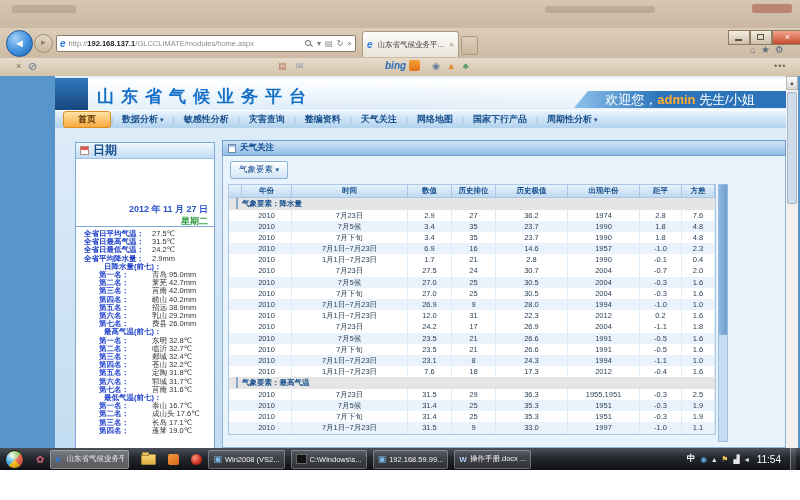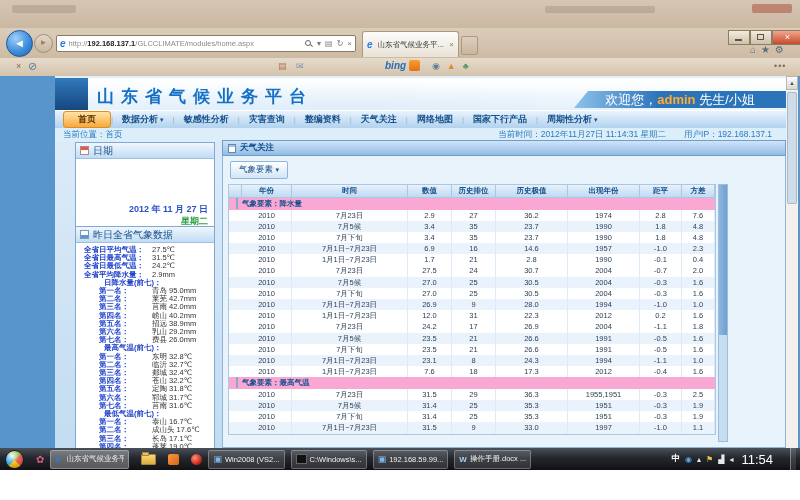--- a/index.html
+++ b/index.html
@@ -70,21 +70,21 @@
   #inforow{position:absolute;left:0;top:52px;width:731px;height:14px;background:#ddeefb;
     display:flex;align-items:center;font-size:8.5px;color:#2a7abf;box-sizing:border-box;padding:0 14px 0 8px;}
   #inforow .spacer{flex:1;}
   #inforow .ip{margin-left:18px;}
 
   
   #sidebar{position:absolute;left:20px;top:66px;width:140px;height:306px;}
   .spanel{border:1px solid #7fa9d4;background:#fff;}
   .spanel-h{height:15px;background:linear-gradient(180deg,#f0f7fe,#c2dcf4);border-bottom:1px solid #9dbfe2;
     display:flex;align-items:center;gap:4px;padding-left:4px;}
-  .spanel-h .ttl{font-size:10px;font-weight:normal;color:#17508c;}
+  .spanel-h .ttl{font-size:12px;font-weight:bold;color:#17508c;}
   .cal{width:9px;height:9px;background:#fff;border:1px solid #b08a80;position:relative;box-sizing:border-box;}
   .cal::before{content:"";position:absolute;top:0;left:0;right:0;height:3px;background:#e05b4b;}
   .chi{width:9px;height:9px;border:1px solid #8098b8;background:linear-gradient(0deg,#5b96d6 40%,#fff 40%);box-sizing:border-box;}
   #datepanel{position:absolute;left:0;top:0;width:138px;}
   #datebody{padding:4px 6px 5px 0;text-align:right;}
   #datebody div{font-size:9px;line-height:12px;white-space:nowrap;}
   .d-blue{color:#2a52c8;font-weight:bold;margin-top:40px;}
   .d-green{color:#2f9e44;font-weight:bold;}
   #wxpanel{position:absolute;left:0;top:84px;width:138px;height:222px;overflow:hidden;}
   #wxbody{padding:3px 2px 0 2px;}
@@ -103,21 +103,21 @@
   .pgi{width:8px;height:9px;background:#fff;border:1px solid #6a86a8;box-shadow:inset 0 2px 0 #9cc4e8;box-sizing:border-box;}
   #mp-body{position:absolute;left:0;top:16px;width:564px;height:292px;background:#e9f3fb;
     border:1px solid #8fb4da;border-top:none;box-sizing:border-box;overflow:hidden;}
   #elem-btn{position:absolute;left:7px;top:5px;height:16px;padding:0 8px;
     background:linear-gradient(180deg,#ffffff,#d2e5f6);border:1px solid #8fb4da;border-radius:2px;
     font-size:8.5px;color:#17508c;line-height:15px;}
   #tablewrap{position:absolute;left:5px;top:28px;width:488px;background:#fff;border:1px solid #aac8e6;box-sizing:border-box;}
   .trow{display:grid;grid-template-columns:13px 50px 116px 44px 44px 72px 72px 42px 33px;height:11.2px;}
   .trow.head{height:13px;background:linear-gradient(180deg,#e7f2fc,#bdd8f0);}
   .trow.head .c{font-weight:bold;color:#17508c;border-right:1px solid #a9c6e4;border-bottom:1px solid #a9c6e4;}
-  .trow.group{height:11.5px;background:#f9a8d4;}
+  .trow.group{height:11.5px;background:#e5e5e5;}
   .trow.group .gtitle{grid-column:2 / 10;font-size:7.5px;font-weight:bold;color:#17508c;line-height:11.5px;white-space:nowrap;}
   .trow.data.alt{background:#eaf3fb;}
   .c{font-size:7.5px;color:#2a3f55;text-align:center;line-height:11.2px;border-right:1px solid #dcebf8;overflow:hidden;white-space:nowrap;}
   .c.c0{border-right:none;}
   .expander{width:7px;height:7px;border:1px solid #8ba8c8;background:#f4f9fe;margin:2px 0 0 2px;}
   #innerscroll{position:absolute;left:495px;top:28px;width:10px;height:258px;background:#c7ddf2;border:1px solid #9cbede;box-sizing:border-box;}
   #innerscroll .thumb{position:absolute;left:0;top:0;width:8px;height:150px;background:linear-gradient(90deg,#8fb6e0,#6f9fd0);}
 
   
   #pagescroll{position:absolute;left:786px;top:0;width:12px;height:372px;background:#f2f1ee;}
@@ -141,21 +141,21 @@
   .ic-win{color:#7db8ec;}
   .ic-cmd{display:inline-block;width:9px;height:8px;background:#111;border:1px solid #666;}
   .ic-word{color:#a9cdf4;font-weight:bold;font-size:8px;}
   .fold{width:13px;height:9px;background:linear-gradient(180deg,#f7d878,#e0ab3e);border:1px solid #a8863d;border-radius:1px;position:relative;margin:0 6px;flex:none;}
   .fold::before{content:"";position:absolute;left:0;top:-3px;width:5px;height:2px;background:#e8c35c;border:1px solid #a8863d;}
   .sqicon{width:11px;height:11px;border-radius:2px;margin:0 6px;flex:none;background:linear-gradient(135deg,#f79b3a,#d9641e);}
   .mediaicon{width:11px;height:11px;border-radius:50%;margin:0 6px;flex:none;background:radial-gradient(circle at 35% 35%,#ff8f7a,#c62f1e 60%,#5a1208);}
   #traybox{margin-left:auto;display:flex;align-items:center;gap:5px;padding-right:4px;}
   #traybox .tico{font-size:8px;color:#e8e8e8;}
   #traylang{font-size:8.5px;color:#fff;font-weight:bold;}
-  #trayclock{font-size:13px;color:#fff;margin:0 12px 0 3px;}
+  #trayclock{font-size:10px;color:#fff;margin:0 4px 0 3px;}
   #showdesk{width:5px;height:22px;background:rgba(255,255,255,.12);border-left:1px solid rgba(255,255,255,.35);}
   #belowbar{position:absolute;left:0;top:470px;width:800px;height:30px;background:#fff;}
 </style>
 </head>
 <body>
 
 <div id="screen">
 
   <div id="titlebar">
     <span class="ghost" style="left:12px;top:5px;width:64px;height:8px;"></span>
@@ -234,45 +234,35 @@
           <span class="sep">|</span>
           <span class="mi">天气关注</span>
           <span class="sep">|</span>
           <span class="mi">网络地图</span>
           <span class="sep">|</span>
           <span class="mi">国家下行产品</span>
           <span class="sep">|</span>
           <span class="mi">周期性分析<span class="arr"> ▾</span></span>
         </div>
 
-      <div id="inforow">
-        <span>当前位置：首页</span>
-        <span class="spacer"></span>
-        <span>当前时间：2012年11月27日 11:14:31 星期二</span>
-        <span class="ip">用户IP：192.168.137.1</span>
-      </div>
 
       <div id="sidebar">
         <div id="datepanel" class="spanel">
           <div class="spanel-h">
             <span class="cal"></span>
             <span class="ttl">日期</span>
           </div>
           <div id="datebody">
             <div class="d-blue">2012 年 11 月 27 日</div>
             <div class="d-green">星期二</div>
             <div class="d-blue">农历 10 月 14 日</div>
             <div class="d-green">壬辰 年 辛亥 月 壬戌 日</div>
           </div>
         </div>
         <div id="wxpanel" class="spanel">
-          <div class="spanel-h">
-            <span class="chi"></span>
-            <span class="ttl">昨日全省气象数据</span>
-          </div>
           <div id="wxbody">
               <div class="sline">
                 <span class="slabel">全省日平均气温：</span>
                 <span class="sval">27.5℃</span>
               </div>
               <div class="sline">
                 <span class="slabel">全省日最高气温：</span>
                 <span class="sval">31.5℃</span>
               </div>
               <div class="sline">

